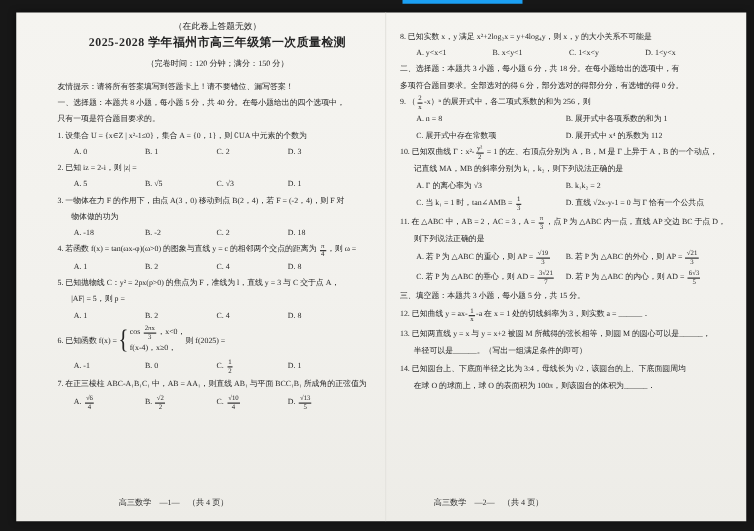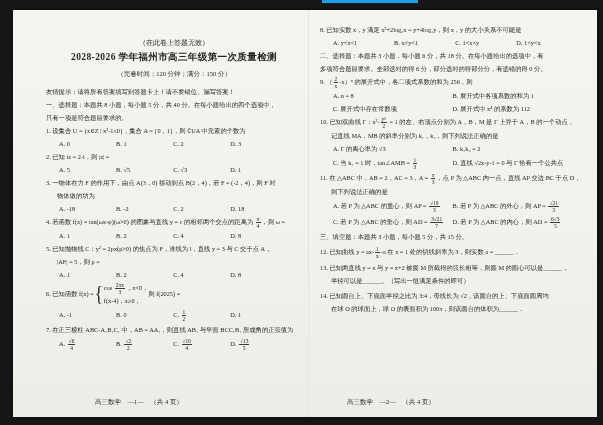--- a/index.html
+++ b/index.html
@@ -8,21 +8,21 @@
     background:#171717;
     font-family:"Liberation Serif","DejaVu Serif","DejaVu Sans",serif;
   }
   .blue-bar{position:absolute;top:0;left:322px;width:96px;height:3px;background:#1b9ff2;z-index:3;}
   .paper{
     position:absolute;left:13px;top:10px;width:584px;height:407px;
     background:linear-gradient(180deg,#f5f4f0 0%,#f2f1ed 55%,#edece7 100%);
     display:flex;overflow:hidden;box-shadow:0 0 6px rgba(0,0,0,.6);
   }
   .page{position:relative;height:100%;box-sizing:border-box;color:#252525;overflow:hidden;}
-  .page.left{width:296px;padding:27px 6px 0 33px;border-right:1px solid #e5e4df;}
+  .page.left{width:296px;padding:5px 6px 0 33px;border-right:1px solid #e5e4df;}
   .page.right{width:288px;padding:11px 4px 0 11px;}
   .ln{font-size:6.3px;line-height:13px;white-space:nowrap;}
   .ln.ind{padding-left:11px;}
   .center{text-align:center;}
   .note{font-size:7px;line-height:12px;}
   .title{font-size:9.5px;font-weight:bold;line-height:16px;letter-spacing:.4px;}
   .subject{font-size:14px;font-weight:bold;letter-spacing:5px;line-height:20px;}
   .info{font-size:6.5px;line-height:12px;}
   .opts{display:flex;padding-left:13px;line-height:13px;font-size:6.3px;white-space:nowrap;align-items:center;}
   .opts.tall{line-height:16px;}
@@ -39,21 +39,21 @@
   .page.right .footer{left:38px;}
 </style>
 </head>
 <body>
 
 <div class="blue-bar"></div>
 
 <div class="paper">
   <div class="page left">
       <div class="ln center note"><span>（在此卷上答题无效）</span></div>
-      <div class="ln center title"><span>2028-2026 学年福州市高三年级第一次质量检测</span></div>
+      <div class="ln center title"><span>2025-2028 学年福州市高三年级第一次质量检测</span></div>
       <div class="ln center info" style="margin-top: 3px;"><span>（完卷时间：120 分钟；满分：150 分）</span></div>
       <div class="ln" style="margin-top: 5px;"><span>友情提示：请将所有答案填写到答题卡上！请不要错位、漏写答案！</span></div>
       <div class="ln"><span>一、选择题：本题共 8 小题，每小题 5 分，共 40 分。在每小题给出的四个选项中，</span></div>
       <div class="ln"><span>只有一项是符合题目要求的。</span></div>
       <div class="ln"><span>1. 设集合 U = {x∈Z | x²-1≤0}，集合 A = {0，1}，则 ∁UA 中元素的个数为</span></div>
       <div class="opts">
         <span class="opt" style="width: 23.5%;"><span>A. 0</span></span>
         <span class="opt" style="width: 23.5%;"><span>B. 1</span></span>
         <span class="opt" style="width: 23.5%;"><span>C. 2</span></span>
         <span class="opt" style="width: 23.5%;"><span>D. 3</span></span>

